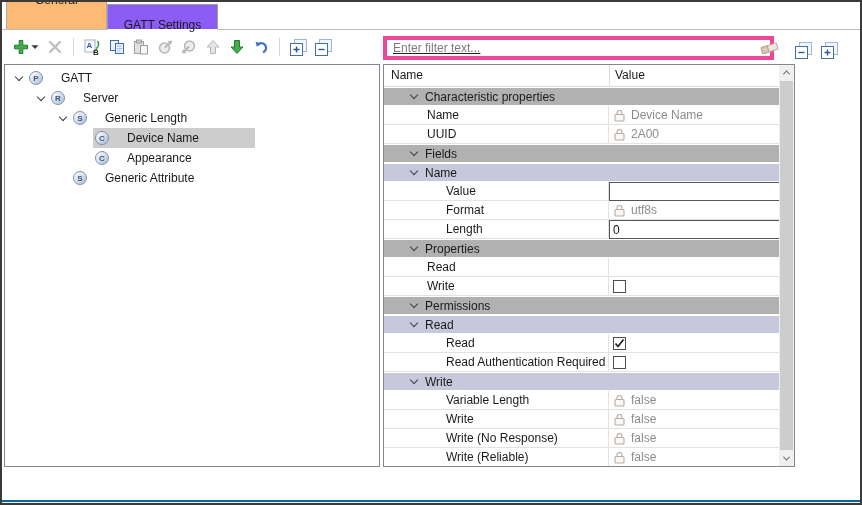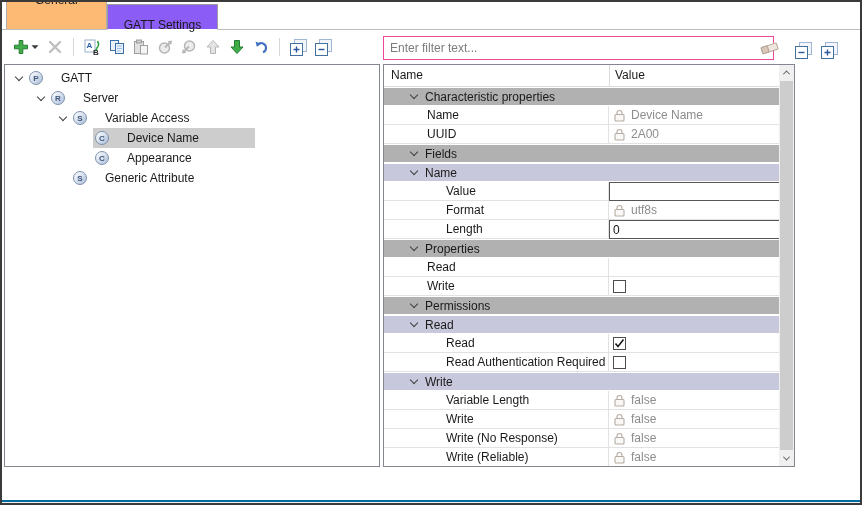--- a/index.html
+++ b/index.html
@@ -13,21 +13,21 @@
 .tab.active{height:26px;line-height:24px;background:#8b5cf6;border-color:#9d9d9d;margin-bottom:-1px;border-bottom:1px solid #fff;padding:8px 16px;}
 
 
 .toolbar{position:absolute;left:10px;top:30px;height:30px;display:flex;align-items:center;gap:6px;}
 .tb-btn{display:inline-flex;align-items:center;gap:2px;padding:1px;}
 .tb-btn.dis{opacity:.95;}
 .tb-sep{width:1px;height:18px;background:#d6d6d6;margin:0 3px;}
 .icn{display:inline-flex;align-items:center;}
 
 
-.filter{position:absolute;left:381px;top:34px;width:391px;height:24px;border:1px solid #ec4899;padding:0 32px 0 6px;font:12px "Liberation Sans","DejaVu Sans",sans-serif;color:#222;background:#fff;}
+.filter{position:absolute;left:381px;top:34px;width:391px;height:24px;border:4px solid #ec4899;padding:0 32px 0 6px;font:12px "Liberation Sans","DejaVu Sans",sans-serif;color:#222;background:#fff;text-decoration:underline;}
 .filter::placeholder{color:#7c7c7c;}
 .eraser{position:absolute;left:757px;top:38px;width:22px;height:17px;display:flex;align-items:center;justify-content:center;}
 .valbtn{position:absolute;top:39px;width:18px;height:18px;display:flex;align-items:center;justify-content:center;}
 
 
 .tree{position:absolute;left:2px;top:62px;width:376px;height:403px;border:1px solid #828790;background:#fff;padding-top:3px;overflow:hidden;}
 .titem{height:20px;display:flex;align-items:center;white-space:nowrap;}
 .chevslot{width:16px;display:inline-flex;justify-content:center;flex:none;}
 .chev{width:6px;height:6px;border-right:1.6px solid #3f3f3f;border-bottom:1.6px solid #3f3f3f;transform:rotate(45deg);margin-top:-3px;}
 .tnode{display:inline-flex;align-items:center;height:20px;padding:0 4px 0 2px;}
@@ -243,21 +243,21 @@
           <span class="badge">R</span>
           <span class="tlabel">Server</span>
         </span>
       </div>
       <div class="titem" style="padding-left: 50px;">
         <span class="chevslot">
           <i class="chev"></i>
         </span>
         <span class="tnode">
           <span class="badge">S</span>
-          <span class="tlabel">Variable Access</span>
+          <span class="tlabel">Generic Length</span>
         </span>
       </div>
       <div class="titem" style="padding-left: 72px;">
         <span class="chevslot"></span>
         <span class="tnode hl">
           <span class="badge">C</span>
           <span class="tlabel">Device Name</span>
         </span>
       </div>
       <div class="titem" style="padding-left: 72px;">

